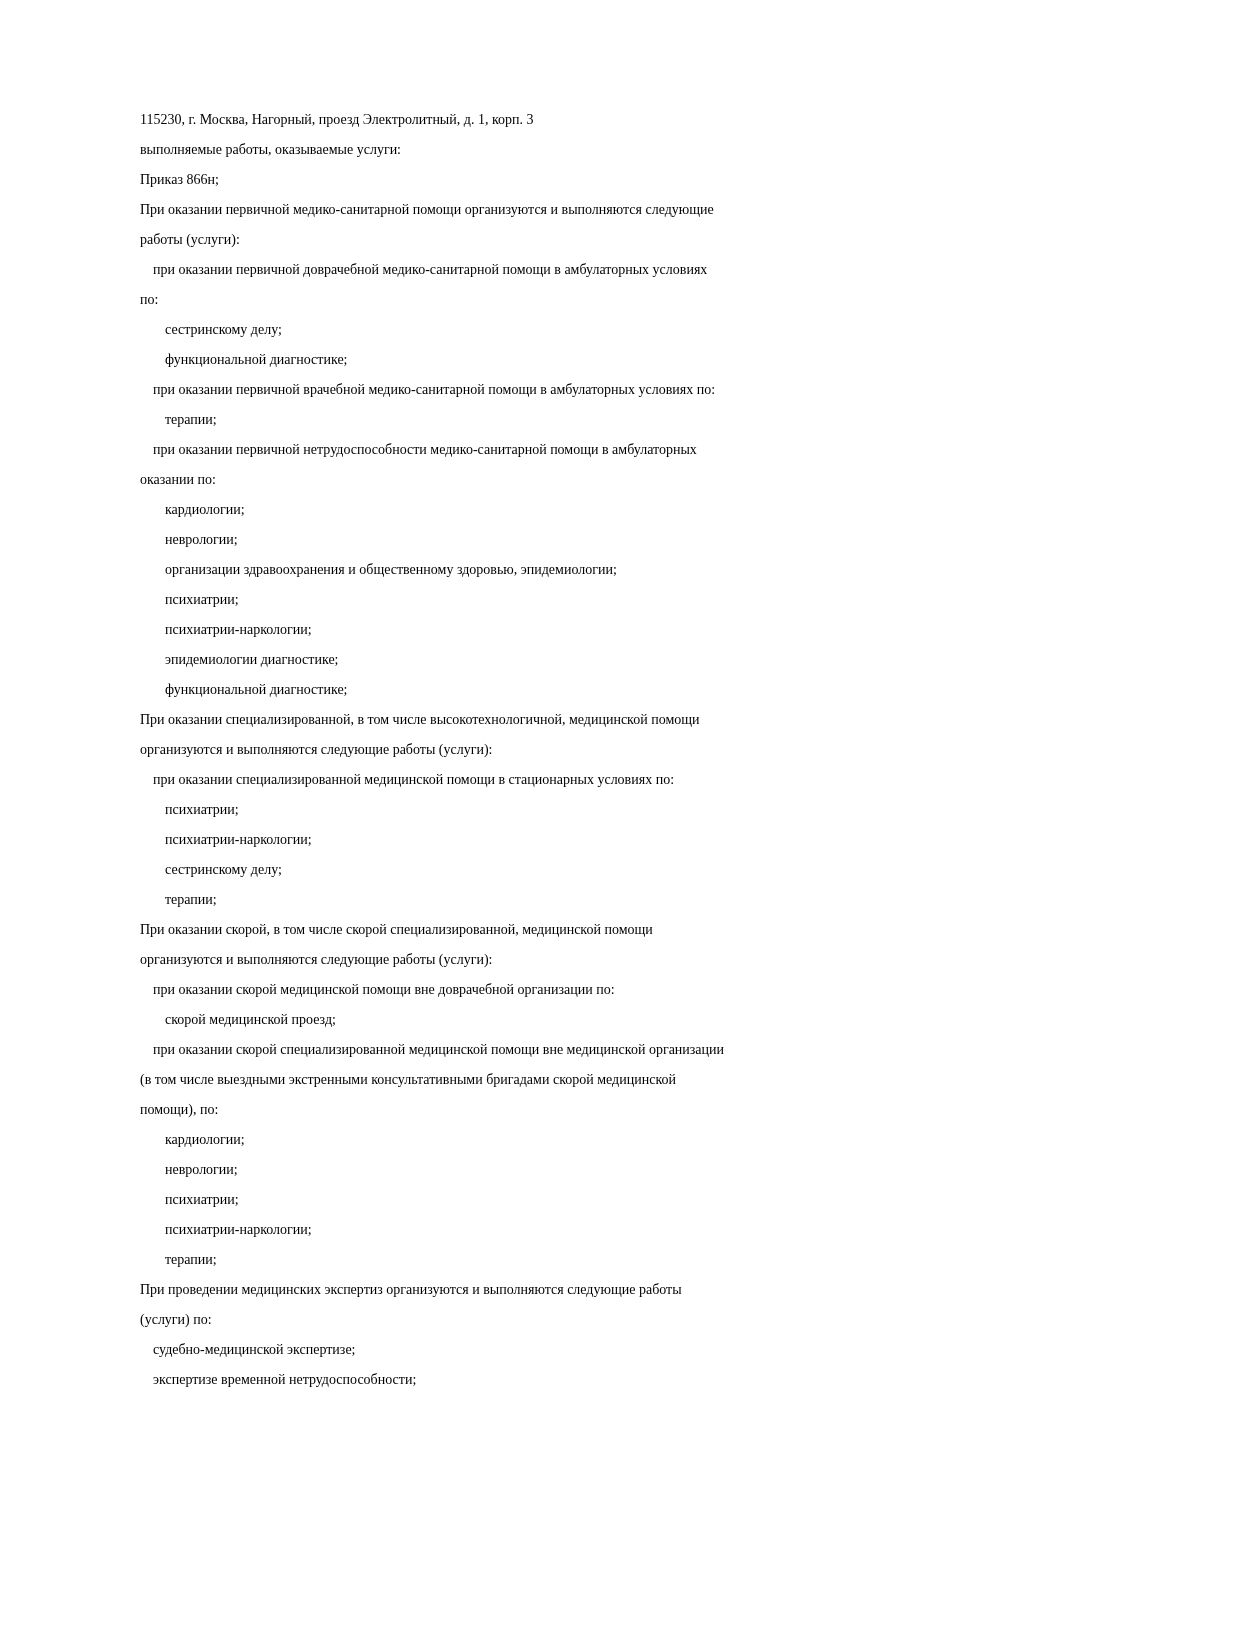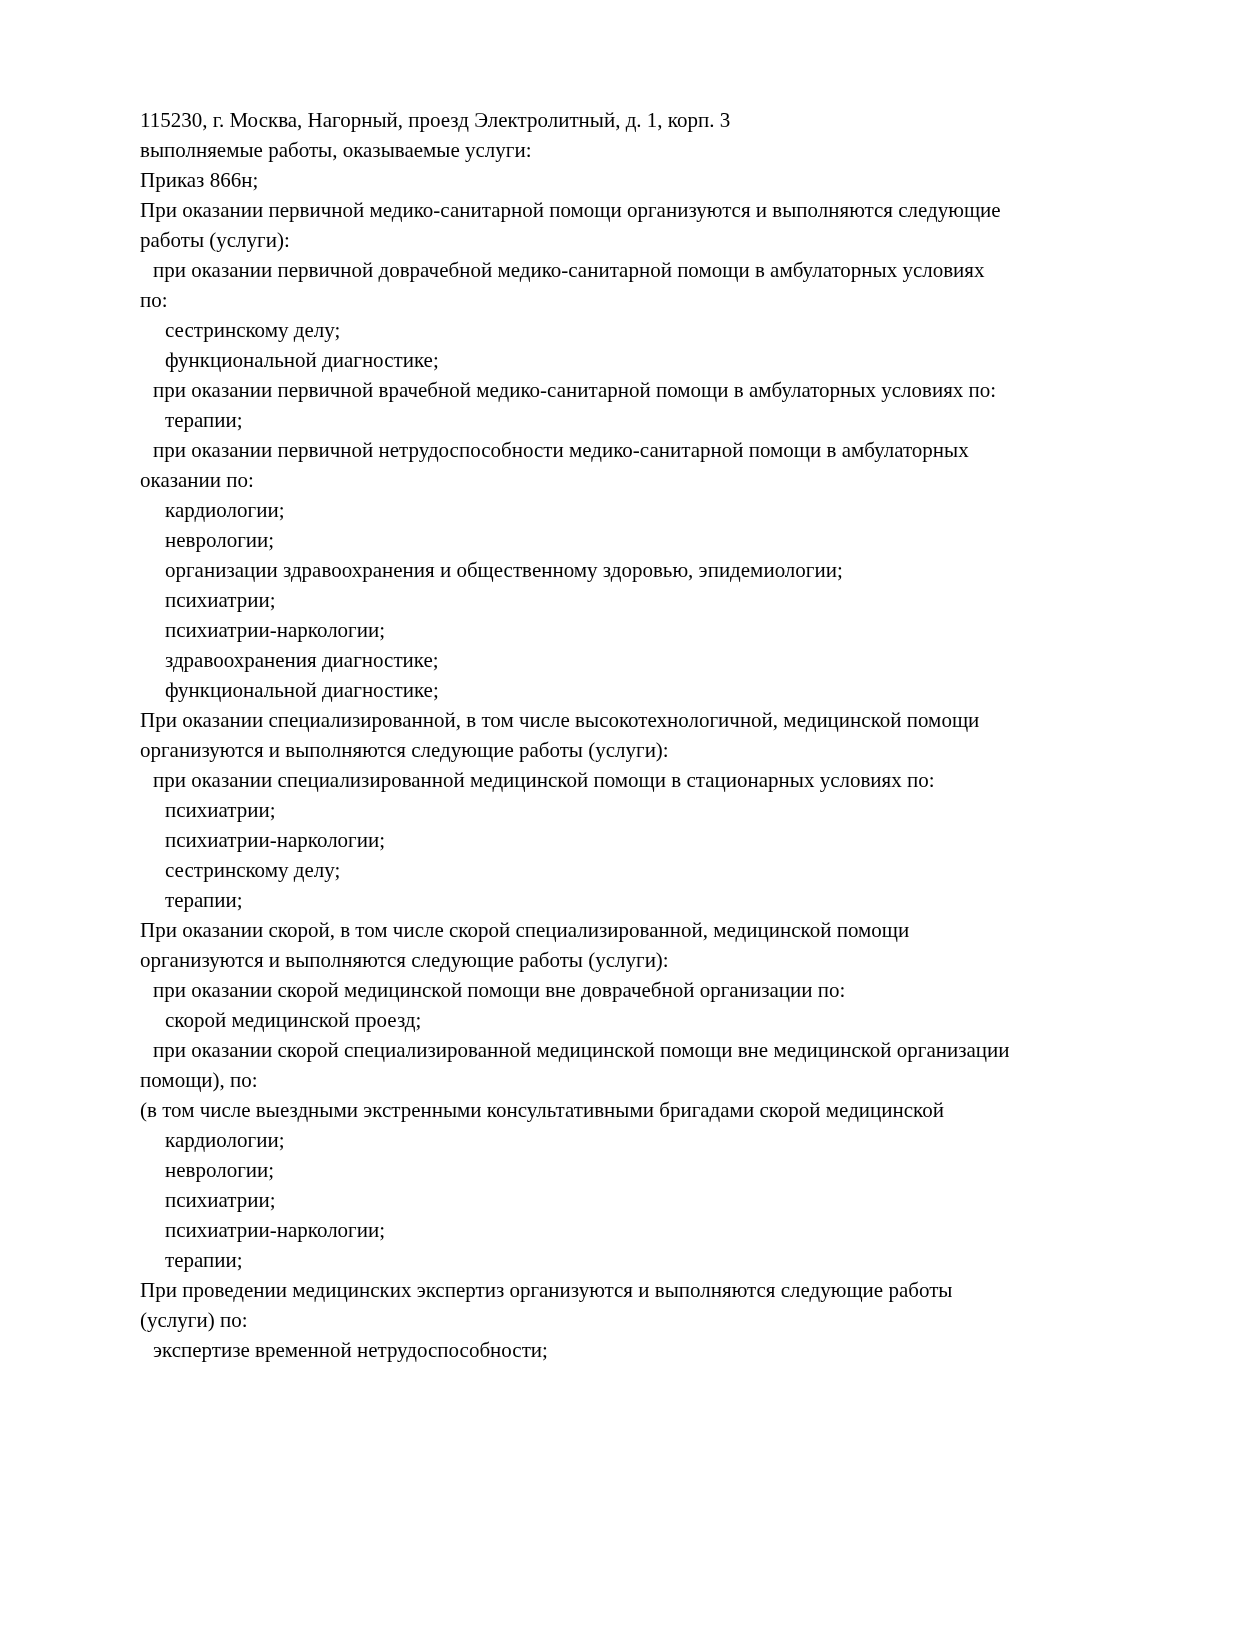--- a/index.html
+++ b/index.html
@@ -13,21 +13,21 @@
     height: 1650px;
     background: #ffffff;
     overflow: hidden;
   }
   .doc-text {
     position: absolute;
     left: 140px;
     top: 105px;
     width: 1060px;
     font-family: "Liberation Serif", "DejaVu Serif", serif;
-    font-size: 21px;
+    font-size: 14px;
     line-height: 30px;
     color: #000000;
   }
   .text-line {
     white-space: pre;
   }
   .ind-0 { padding-left: 0; }
   .ind-1 { padding-left: 13px; }
   .ind-2 { padding-left: 25px; }
 </style>
@@ -47,38 +47,39 @@
       <div class="text-line ind-2">функциональной диагностике;</div>
       <div class="text-line ind-1">при оказании первичной врачебной медико-санитарной помощи в амбулаторных условиях по:</div>
       <div class="text-line ind-2">терапии;</div>
       <div class="text-line ind-1">при оказании первичной нетрудоспособности медико-санитарной помощи в амбулаторных</div>
       <div class="text-line ind-0">оказании по:</div>
       <div class="text-line ind-2">кардиологии;</div>
       <div class="text-line ind-2">неврологии;</div>
       <div class="text-line ind-2">организации здравоохранения и общественному здоровью, эпидемиологии;</div>
       <div class="text-line ind-2">психиатрии;</div>
       <div class="text-line ind-2">психиатрии-наркологии;</div>
-      <div class="text-line ind-2">здравоохранения диагностике;</div>
+      <div class="text-line ind-2">эпидемиологии диагностике;</div>
       <div class="text-line ind-2">функциональной диагностике;</div>
       <div class="text-line ind-0">При оказании специализированной, в том числе высокотехнологичной, медицинской помощи</div>
       <div class="text-line ind-0">организуются и выполняются следующие работы (услуги):</div>
       <div class="text-line ind-1">при оказании специализированной медицинской помощи в стационарных условиях по:</div>
       <div class="text-line ind-2">психиатрии;</div>
       <div class="text-line ind-2">психиатрии-наркологии;</div>
       <div class="text-line ind-2">сестринскому делу;</div>
       <div class="text-line ind-2">терапии;</div>
       <div class="text-line ind-0">При оказании скорой, в том числе скорой специализированной, медицинской помощи</div>
       <div class="text-line ind-0">организуются и выполняются следующие работы (услуги):</div>
       <div class="text-line ind-1">при оказании скорой медицинской помощи вне доврачебной организации по:</div>
       <div class="text-line ind-2">скорой медицинской проезд;</div>
       <div class="text-line ind-1">при оказании скорой специализированной медицинской помощи вне медицинской организации</div>
+      <div class="text-line ind-0">(в том числе выездными экстренными консультативными бригадами скорой медицинской</div>
       <div class="text-line ind-0">помощи), по:</div>
-      <div class="text-line ind-0">(в том числе выездными экстренными консультативными бригадами скорой медицинской</div>
       <div class="text-line ind-2">кардиологии;</div>
       <div class="text-line ind-2">неврологии;</div>
       <div class="text-line ind-2">психиатрии;</div>
       <div class="text-line ind-2">психиатрии-наркологии;</div>
       <div class="text-line ind-2">терапии;</div>
       <div class="text-line ind-0">При проведении медицинских экспертиз организуются и выполняются следующие работы</div>
       <div class="text-line ind-0">(услуги) по:</div>
+      <div class="text-line ind-1">судебно-медицинской экспертизе;</div>
       <div class="text-line ind-1">экспертизе временной нетрудоспособности;</div>
     </div>
 </div>
 
 </body></html>

